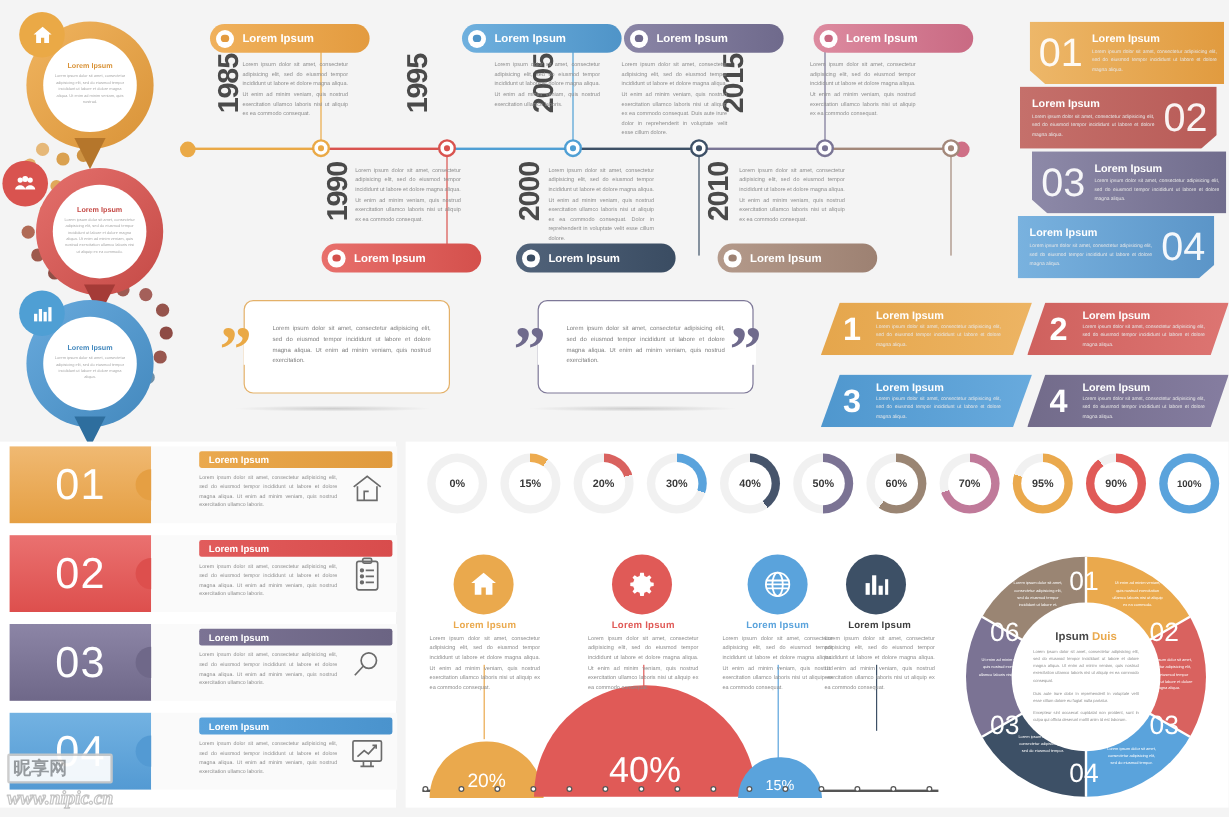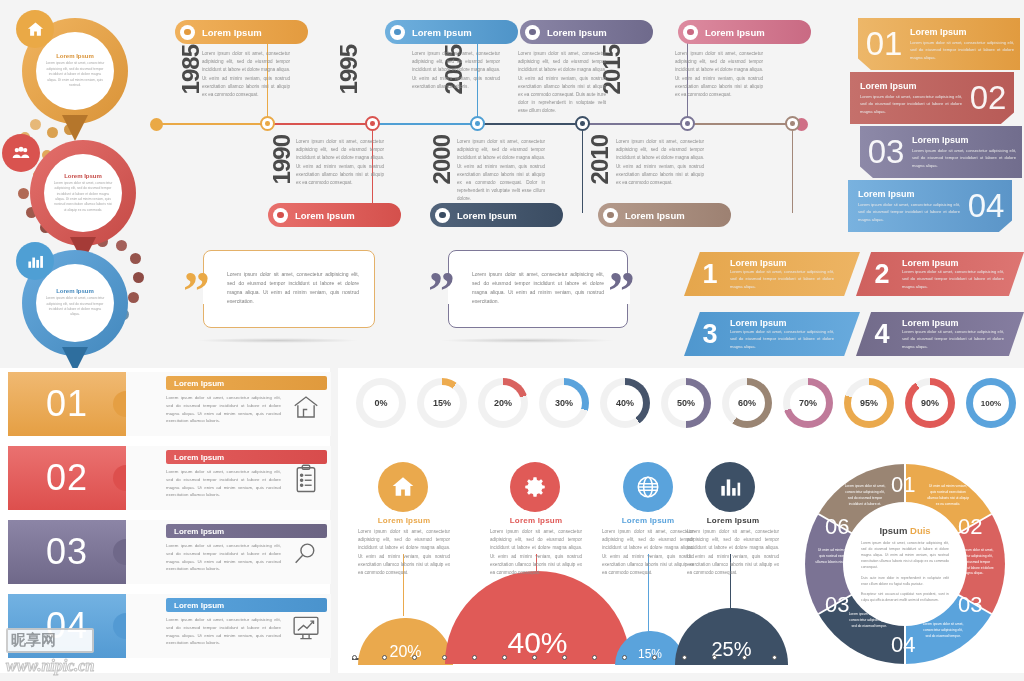--- a/index.html
+++ b/index.html
@@ -545,23 +545,20 @@
 
     <div class="semi" style="left:8px;top:160px;width:95px;height:47px;background:#eaa94d;">
       <span style="font-size:16px;">20%</span>
     </div>
     <div class="semi" style="left:95px;top:113px;width:185px;height:93px;background:#e05a57;">
       <span style="font-size:30px;">40%</span>
     </div>
     <div class="semi" style="left:265px;top:173px;width:70px;height:34px;background:#5aa3dc;">
       <span style="font-size:12px;">15%</span>
     </div>
-    <div class="semi" style="left:325px;top:150px;width:113px;height:57px;background:#3d5066;">
-      <span style="font-size:20px;">25%</span>
-    </div>
 
     <div class="dot" style="left:2px;top:197px;width:5px;height:5px;background:#fff;border:1.1px solid #555;"></div>
     <div class="dot" style="left:32px;top:197px;width:5px;height:5px;background:#fff;border:1.1px solid #555;"></div>
     <div class="dot" style="left:62px;top:197px;width:5px;height:5px;background:#fff;border:1.1px solid #555;"></div>
     <div class="dot" style="left:92px;top:197px;width:5px;height:5px;background:#fff;border:1.1px solid #555;"></div>
     <div class="dot" style="left:122px;top:197px;width:5px;height:5px;background:#fff;border:1.1px solid #555;"></div>
     <div class="dot" style="left:152px;top:197px;width:5px;height:5px;background:#fff;border:1.1px solid #555;"></div>
     <div class="dot" style="left:182px;top:197px;width:5px;height:5px;background:#fff;border:1.1px solid #555;"></div>
     <div class="dot" style="left:212px;top:197px;width:5px;height:5px;background:#fff;border:1.1px solid #555;"></div>
     <div class="dot" style="left:242px;top:197px;width:5px;height:5px;background:#fff;border:1.1px solid #555;"></div>

